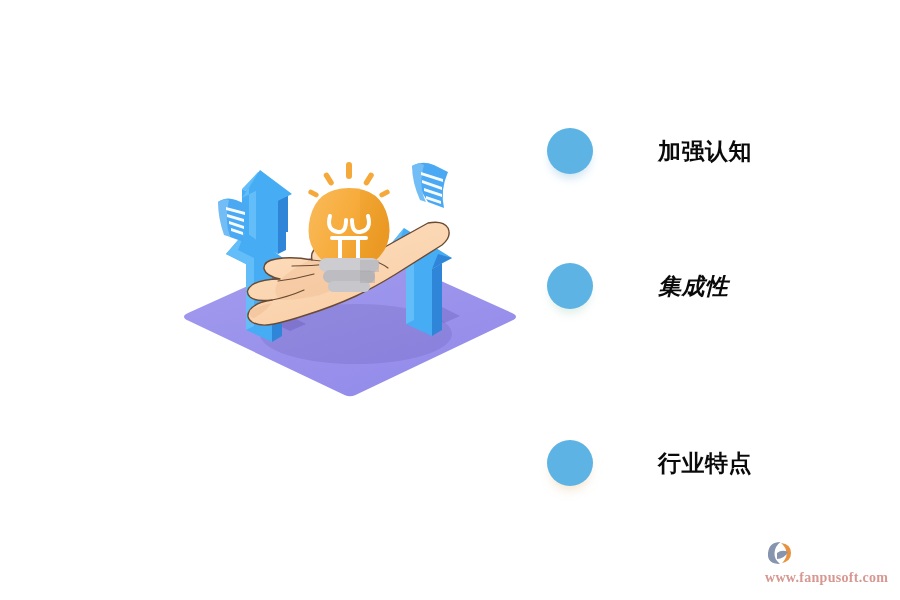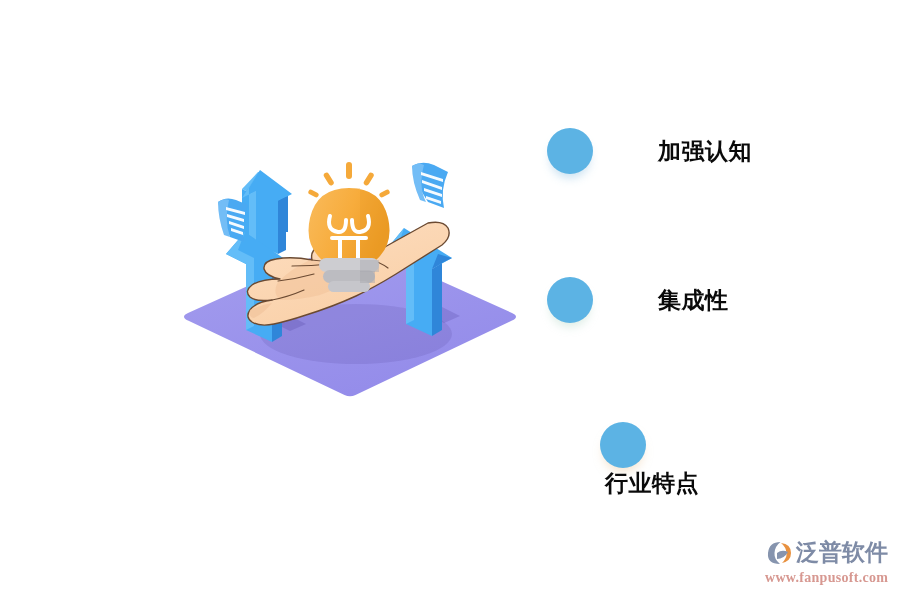--- a/index.html
+++ b/index.html
@@ -46,22 +46,22 @@
     height: 390px;
   }
   .bullet-row {
     position: absolute;
     left: 0;
     height: 56px;
     display: flex;
     align-items: center;
   }
   .bullet-row.r0 { top: 13px; }
-  .bullet-row.r1 { top: 162px; }
-  .bullet-row.r2 { top: 312px; flex-direction: column; }
+  .bullet-row.r1 { top: 148px; font-style: italic; }
+  .bullet-row.r2 { top: 325px; }
 
   .bullet-dot {
     width: 46px;
     height: 46px;
     border-radius: 50%;
     background: #5cb3e4;
     flex: 0 0 auto;
     margin-left: 7px;
   }
   .bullet-dot.glow-a { box-shadow: 0 7px 10px -3px rgba(140,190,225,0.45); }
@@ -298,18 +298,17 @@
 
   <div id="watermark">
     <div class="wm-top">
       <span class="wm-mark">
         <svg viewBox="0 0 30 28" xmlns="http://www.w3.org/2000/svg">
           <path d="M16.5 3 Q5 3 4 14 Q3 25 16 25 Q10 20 10.5 14 Q11 7 16.5 3 Z" fill="#8694ae"></path>
           <path d="M17 4 Q27 5 27 14 Q27 22 18 24 Q23 19 22.5 14 Q22 8 17 4 Z" fill="#e8913f"></path>
           <path d="M13 14 Q18 10 24 13 Q20 20 13 20 Z" fill="#8694ae"></path>
         </svg>
       </span>
-      <span class="wm-cn">泛普软件</span>
     </div>
     <div class="wm-url">www.fanpusoft.com</div>
   </div>
 
 </div>
 
 </body></html>

